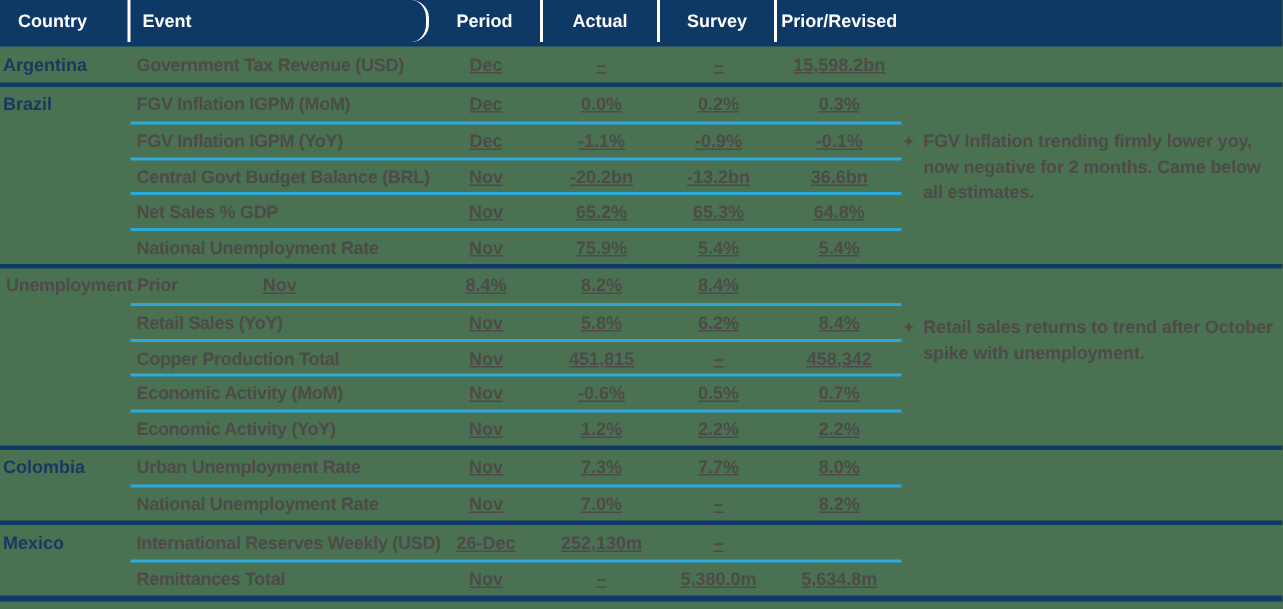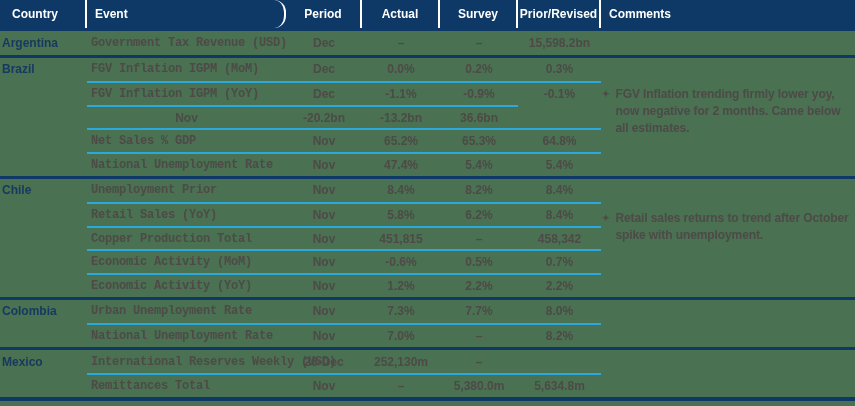--- a/index.html
+++ b/index.html
@@ -39,22 +39,22 @@
   .tbody{margin-top:0;}
   .trow{height:23.6px;}
   .trow.group-start{border-top:3px solid var(--navy);}
   .td{
     height:100%;box-sizing:border-box;
     display:flex;align-items:center;
     font-size:12px;font-weight:bold;color:var(--body);
     white-space:nowrap;overflow:visible;
   }
   .td.country{color:var(--country);padding-left:2px;}
-  .td.event{padding-left:4px;letter-spacing:-0.2px;font-family:Liberation Mono, monospace;}
-  .td.center{justify-content:center;}
+  .td.event{padding-left:4px;letter-spacing:-0.2px;}
+  .td.center{justify-content:center;text-decoration:underline;}
   .trow.cyan .td.lined{border-top:2px solid var(--cyan);}
   .bottom-line{height:4px;background:var(--navy);}
   
   .comment{
     position:absolute;left:602px;width:250px;
     display:flex;gap:6px;
     font-size:12px;font-weight:bold;color:var(--body);
     line-height:17px;letter-spacing:-0.1px;
   }
   .comment .bullet{font-size:9px;line-height:17px;}
@@ -64,21 +64,20 @@
 
 <div class="table">
 
   <div class="grid thead">
     <div class="th left-pad-lg">Country</div>
     <div class="th left-pad">Event</div>
     <div class="th center">Period</div>
     <div class="th center">Actual</div>
     <div class="th center">Survey</div>
     <div class="th center">Prior/Revised</div>
-    <div class="th left-pad">Comments</div>
   </div>
 
   <div class="tbody">
 
     <div class="grid trow group-start">
       <div class="td country">Argentina</div>
       <div class="td event lined">Government Tax Revenue (USD)</div>
       <div class="td center lined">Dec</div>
       <div class="td center lined">–</div>
       <div class="td center lined">–</div>
@@ -101,20 +100,21 @@
       <div class="td event lined">FGV Inflation IGPM (YoY)</div>
       <div class="td center lined">Dec</div>
       <div class="td center lined">-1.1%</div>
       <div class="td center lined">-0.9%</div>
       <div class="td center lined">-0.1%</div>
       <div class="td"></div>
     </div>
 
     <div class="grid trow cyan">
       <div class="td country"></div>
+      <div class="td event lined">Central Govt Budget Balance (BRL)</div>
       <div class="td center lined">Nov</div>
       <div class="td center lined">-20.2bn</div>
       <div class="td center lined">-13.2bn</div>
       <div class="td center lined">36.6bn</div>
       <div class="td"></div>
     </div>
 
     <div class="grid trow cyan">
       <div class="td country"></div>
       <div class="td event lined">Net Sales % GDP</div>
@@ -122,28 +122,27 @@
       <div class="td center lined">65.2%</div>
       <div class="td center lined">65.3%</div>
       <div class="td center lined">64.8%</div>
       <div class="td"></div>
     </div>
 
     <div class="grid trow cyan">
       <div class="td country"></div>
       <div class="td event lined">National Unemployment Rate</div>
       <div class="td center lined">Nov</div>
-      <div class="td center lined">47.4%</div>
+      <div class="td center lined">75.9%</div>
       <div class="td center lined">5.4%</div>
       <div class="td center lined">5.4%</div>
       <div class="td"></div>
     </div>
 
     <div class="grid trow group-start">
-      <div class="td country">Chile</div>
       <div class="td event lined">Unemployment Prior</div>
       <div class="td center lined">Nov</div>
       <div class="td center lined">8.4%</div>
       <div class="td center lined">8.2%</div>
       <div class="td center lined">8.4%</div>
       <div class="td"></div>
     </div>
 
     <div class="grid trow cyan">
       <div class="td country"></div>

